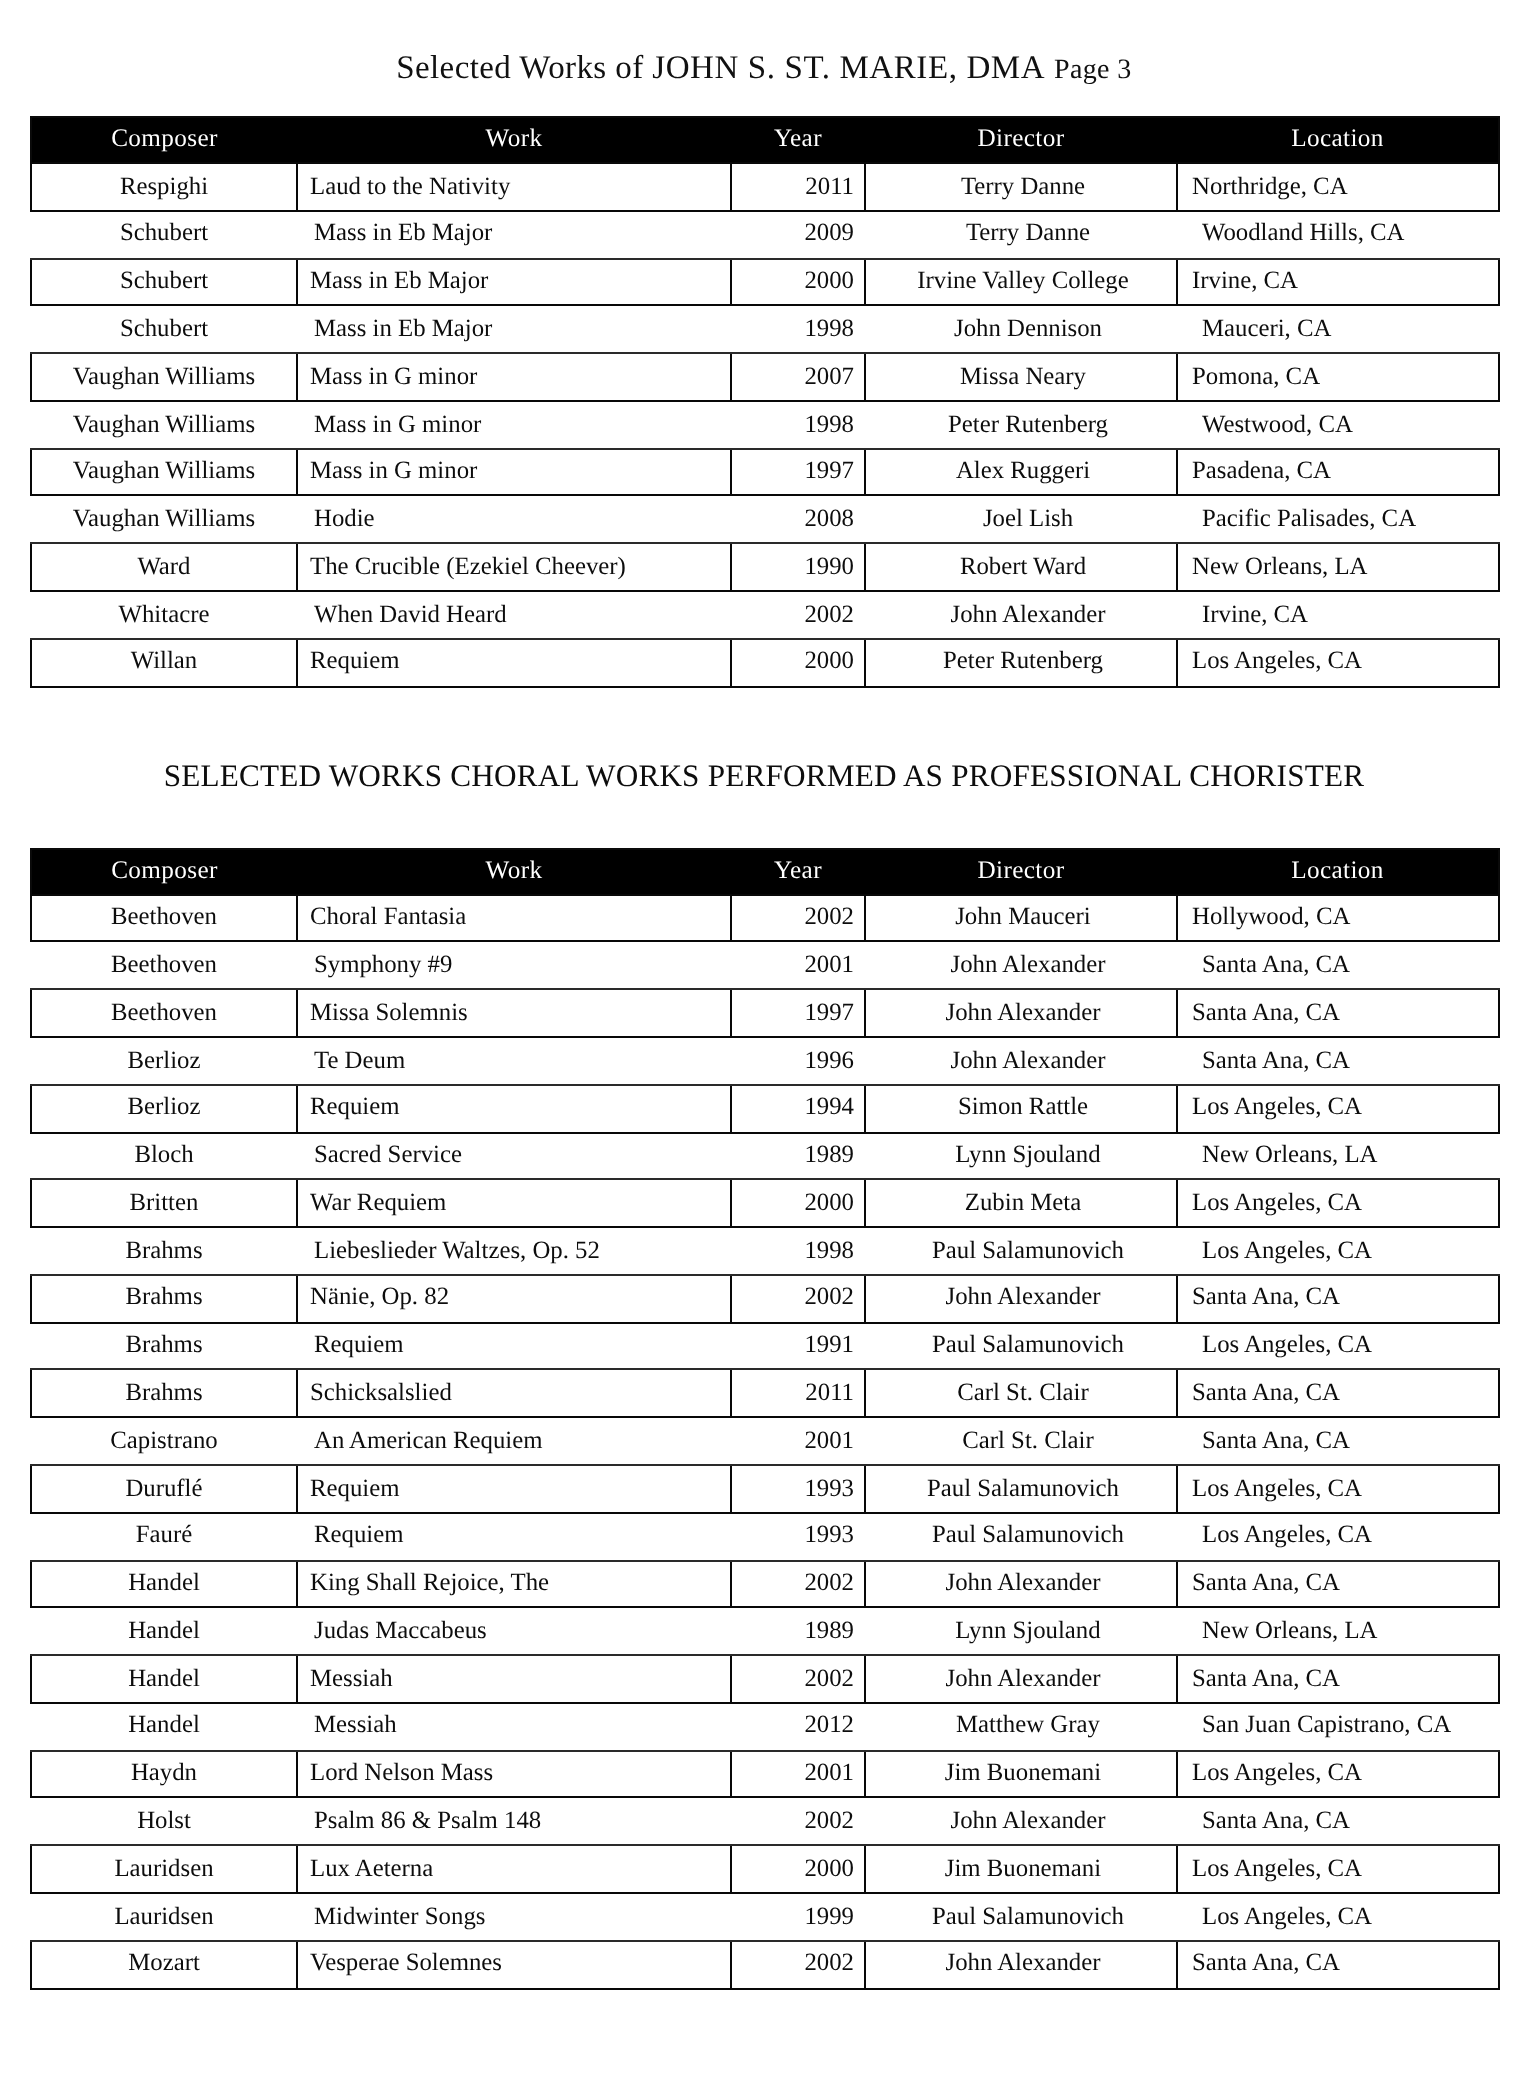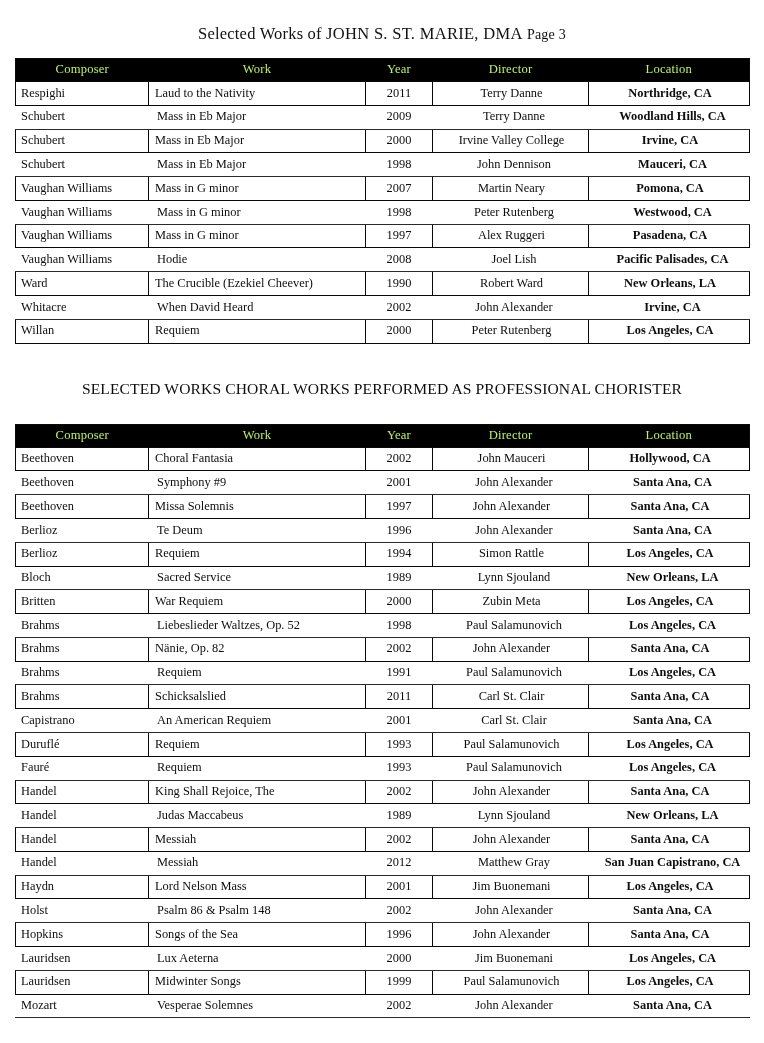--- a/index.html
+++ b/index.html
@@ -56,21 +56,21 @@
     border: 1.6px solid #0a0a0a;
   }
   table.works col.c-composer { width: 133px; }
   table.works col.c-work     { width: 217px; }
   table.works col.c-year     { width: 67px; }
   table.works col.c-director { width: 156px; }
   table.works col.c-location { width: 161px; }
 
   table.works thead th {
     background: #000000;
-    color: #bef264;
+    color: #ffffff;
     font-weight: 400;
     text-align: center;
     font-size: 12.6px;
     padding: 3px 2px 4px 2px;
     border: none;
     letter-spacing: 0.2px;
     font-family: "Liberation Serif", "DejaVu Serif", serif;
   }
 
   table.works tbody td {
@@ -88,28 +88,28 @@
     border-left-width: 1.7px;
     border-right-width: 1.7px;
     border-color: #080808;
   }
   table.works tbody tr:nth-child(even) td {
     border-left-color: transparent;
     border-right-color: transparent;
     border-top-color: #2a2a2a;
     border-bottom-color: #2a2a2a;
   }
-  table.works tbody td.col-composer { text-align: left; }
+  table.works tbody td.col-composer { text-align: center; }
   table.works tbody td.col-work {
     text-align: left;
     padding-left: 6px;
   }
-  table.works tbody td.col-year   { text-align: center; }
+  table.works tbody td.col-year   { text-align: right; }
   table.works tbody td.col-director { text-align: center; padding-left: 7px; }
-  table.works tbody td.col-location { text-align: center; padding-left: 7px; font-weight: bold; }
+  table.works tbody td.col-location { text-align: left; padding-left: 7px; }
 
   
   table.works tbody tr:nth-child(even) td.col-work { text-align: left; padding-left: 8px; }
   table.works tbody tr:nth-child(even) td.col-director { padding-left: 12px; }
   table.works tbody tr:nth-child(even) td.col-location { padding-left: 12px; }
 
   
   .section-heading {
     text-align: center;
     font-size: 15.6px;
@@ -176,21 +176,21 @@
             <td class="col-composer">Schubert</td>
             <td class="col-work">Mass in Eb Major</td>
             <td class="col-year">1998</td>
             <td class="col-director">John Dennison</td>
             <td class="col-location">Mauceri, CA</td>
           </tr>
           <tr>
             <td class="col-composer">Vaughan Williams</td>
             <td class="col-work">Mass in G minor</td>
             <td class="col-year">2007</td>
-            <td class="col-director">Martin Neary</td>
+            <td class="col-director">Missa Neary</td>
             <td class="col-location">Pomona, CA</td>
           </tr>
           <tr>
             <td class="col-composer">Vaughan Williams</td>
             <td class="col-work">Mass in G minor</td>
             <td class="col-year">1998</td>
             <td class="col-director">Peter Rutenberg</td>
             <td class="col-location">Westwood, CA</td>
           </tr>
           <tr>
@@ -391,27 +391,20 @@
             <td class="col-location">Los Angeles, CA</td>
           </tr>
           <tr>
             <td class="col-composer">Holst</td>
             <td class="col-work">Psalm 86 &amp; Psalm 148</td>
             <td class="col-year">2002</td>
             <td class="col-director">John Alexander</td>
             <td class="col-location">Santa Ana, CA</td>
           </tr>
           <tr>
-            <td class="col-composer">Hopkins</td>
-            <td class="col-work">Songs of the Sea</td>
-            <td class="col-year">1996</td>
-            <td class="col-director">John Alexander</td>
-            <td class="col-location">Santa Ana, CA</td>
-          </tr>
-          <tr>
             <td class="col-composer">Lauridsen</td>
             <td class="col-work">Lux Aeterna</td>
             <td class="col-year">2000</td>
             <td class="col-director">Jim Buonemani</td>
             <td class="col-location">Los Angeles, CA</td>
           </tr>
           <tr>
             <td class="col-composer">Lauridsen</td>
             <td class="col-work">Midwinter Songs</td>
             <td class="col-year">1999</td>

